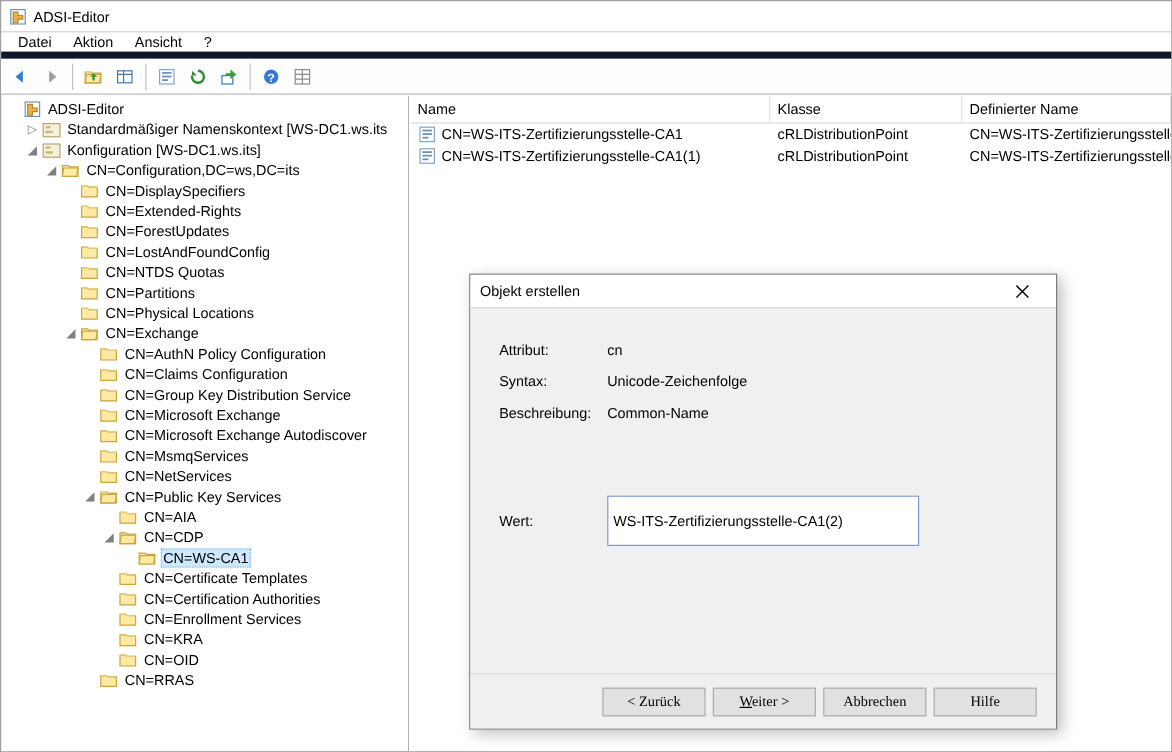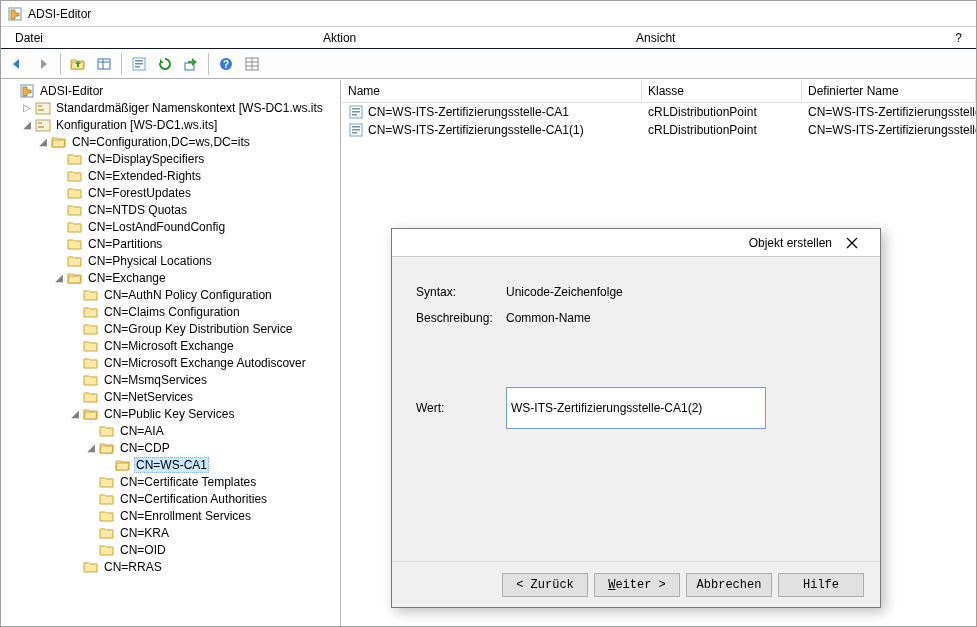--- a/index.html
+++ b/index.html
@@ -9,21 +9,21 @@
     font-size: 12px;
     background: #fff;
     color: #000;
     overflow: hidden;
   }
   .window { width: 977px; height: 627px; border: 1px solid #9f9f9f; background: #fff; display: flex; flex-direction: column; }
   .titlebar { height: 26px; display: flex; align-items: center; padding: 0 6px; border-bottom: 1px solid #d0d0d0; }
   .title-icon { width:16px; height:16px; margin-right:5px; }
   .title-icon svg { width:16px; height:16px; }
   .titlebar-title { font-size: 12px; }
-  .menubar { height: 22px; display: flex; align-items: center; padding: 0 6px; border-bottom: 1px solid #0f172a; gap: 2px; justify-content: space-between; }
+  .menubar { height: 22px; display: flex; align-items: center; padding: 0 6px; border-bottom: 6px solid #0f172a; gap: 2px; }
   .menu-item { padding: 2px 8px; cursor: default; }
   .toolbar { height: 30px; display: flex; align-items: center; padding: 0 4px; border-bottom: 1px solid #b0b0b0; gap: 2px; background:#fdfdfd; }
   .tool-btn { width:24px; height:24px; display:flex; align-items:center; justify-content:center; border:1px solid transparent; }
   .tool-sep { width:1px; height:22px; background:#c0c0c0; margin:0 3px; }
   .content { flex: 1; display: flex; border-top: 1px solid #fff; position: relative; overflow: hidden; }
   .tree-pane { width: 340px; border-right: 1px solid #b0b0b0; overflow: auto; padding-top: 2px; }
   .list-pane { flex:1; overflow:hidden; border-left: 1px solid #fff; }
   .list-header { display:flex; background:#fff; border-bottom:1px solid #dcdcdc; }
   .col-h { padding:4px 6px; border-right:1px solid #e0e0e0; font-weight: normal; }
   .col1 { width:300px; }
@@ -52,29 +52,29 @@
   .dialog {
     position:absolute;
     left:390px; top:148px;
     width:490px; height:380px;
     background:#f0f0f0;
     border:1px solid #7a7a7a;
     box-shadow: 4px 4px 12px rgba(0,0,0,.25);
     display:flex; flex-direction:column;
   }
   .dlg-title { height:28px; background:#fff; border-bottom:1px solid #ccc; display:flex; align-items:center; padding:0 8px; }
-  .dlg-title-text { flex:1;text-align:right; }
+  .dlg-title-text { flex:1; }
   .dlg-close { width:40px; height:26px; display:flex; align-items:center; justify-content:center; font-size:14px; cursor:pointer; }
   .dlg-body { flex:1; padding:20px 24px; background:#f0f0f0; }
   .form-row { display:flex; align-items:center; margin-bottom:12px; }
   .form-label { width:90px; }
   .form-value { }
   .form-input { width:260px; height:22px; padding:20px 4px; border:1px solid #7a9bd2; font-family:inherit; font-size:12px; }
   .dlg-footer { height:46px; background:#f0f0f0; display:flex; align-items:center; justify-content:flex-end; gap:6px; padding:0 16px; border-top:1px solid #ddd; }
-  .dlg-btn { min-width:86px; height:24px; background:#e1e1e1; border:1px solid #adadad; font-family:Liberation Mono, monospace; font-size:12px; cursor:pointer; }
+  .dlg-btn { min-width:86px; height:24px; background:#e1e1e1; border:1px solid #adadad; font-family:Liberation Serif, serif; font-size:12px; cursor:pointer; }
 
   
   .folder svg, .list-row .icon svg { width:16px; height:16px; display:block; }
 </style>
 </head>
 <body>
 
 <svg width="0" height="0" style="position:absolute">
   <defs>
     <g id="folder-closed">
@@ -264,32 +264,32 @@
                           </div>
                         </li>
                         <li>
                           <div class="row">
                             <span class="expander empty"></span>
                             <span class="folder">
                               <svg viewBox="0 0 16 16">
                                 <use href="#folder-closed"></use>
                               </svg>
                             </span>
+                            <span class="label">CN=LostAndFoundConfig</span>
+                          </div>
+                        </li>
+                        <li>
+                          <div class="row">
+                            <span class="expander empty"></span>
+                            <span class="folder">
+                              <svg viewBox="0 0 16 16">
+                                <use href="#folder-closed"></use>
+                              </svg>
+                            </span>
                             <span class="label">CN=NTDS Quotas</span>
-                          </div>
-                        </li>
-                        <li>
-                          <div class="row">
-                            <span class="expander empty"></span>
-                            <span class="folder">
-                              <svg viewBox="0 0 16 16">
-                                <use href="#folder-closed"></use>
-                              </svg>
-                            </span>
-                            <span class="label">CN=LostAndFoundConfig</span>
                           </div>
                         </li>
                         <li>
                           <div class="row">
                             <span class="expander empty"></span>
                             <span class="folder">
                               <svg viewBox="0 0 16 16">
                                 <use href="#folder-closed"></use>
                               </svg>
                             </span>
@@ -568,20 +568,24 @@
         <span class="dlg-title-text">Objekt erstellen</span>
         <span class="dlg-close">
           <svg width="12" height="12" viewBox="0 0 12 12">
               <path d="M1 1 L11 11 M11 1 L1 11" stroke="#000" stroke-width="1.2"></path>
             </svg>
         </span>
       </div>
       <div class="dlg-body">
         <div style="height:8px"></div>
         <div class="form-row">
+          <span class="form-label">Attribut:</span>
+          <span class="form-value">cn</span>
+        </div>
+        <div class="form-row">
           <span class="form-label">Syntax:</span>
           <span class="form-value">Unicode-Zeichenfolge</span>
         </div>
         <div class="form-row">
           <span class="form-label">Beschreibung:</span>
           <span class="form-value">Common-Name</span>
         </div>
         <div style="height:50px"></div>
         <div class="form-row">
           <span class="form-label">Wert:</span>

